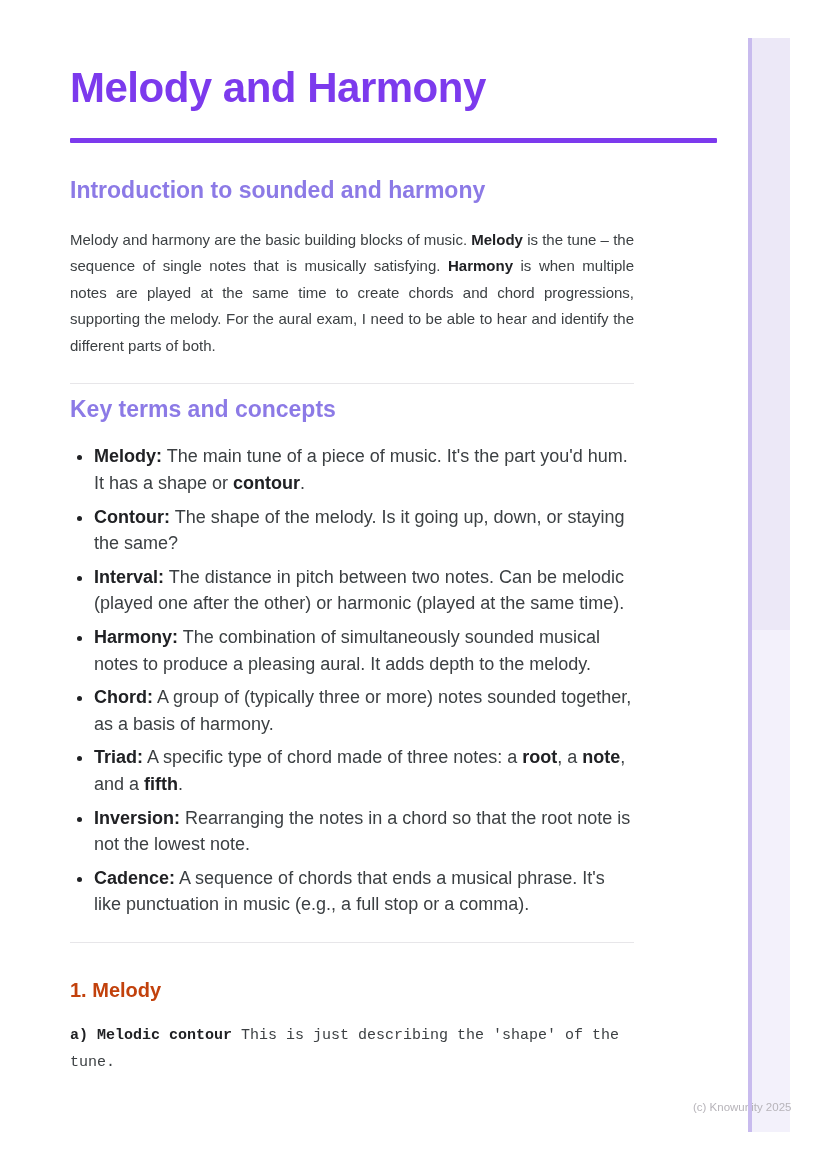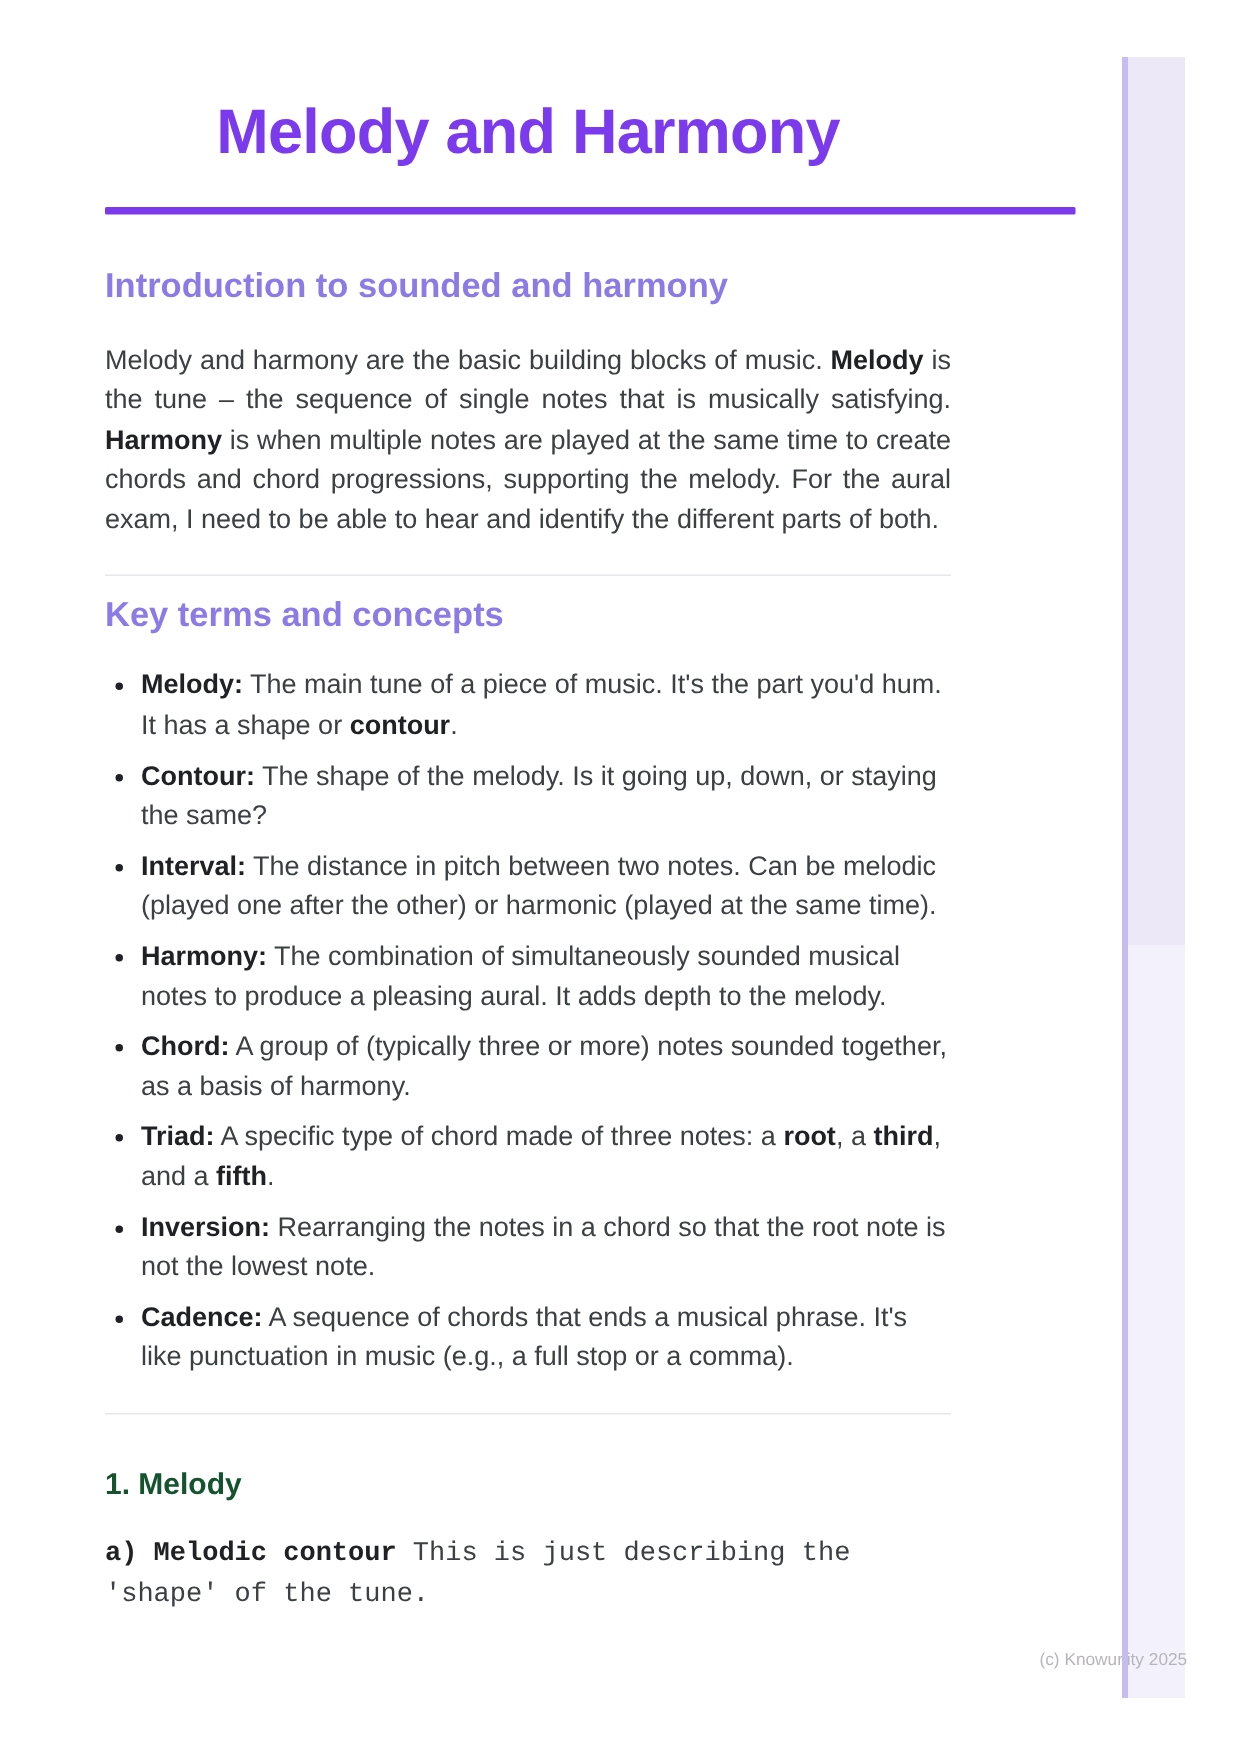--- a/index.html
+++ b/index.html
@@ -45,21 +45,20 @@
     width: 564px;
     z-index: 1;
   }
   h1 {
     margin: 63px 0 0 0;
     font-size: 42px;
     line-height: 1.18;
     font-weight: 700;
     color: #7c3aed;
     letter-spacing: -0.5px;
-    text-align: center;
   }
   .rule {
     width: 647px;
     height: 5px;
     margin-top: 25px;
     background: #7c3aed;
     border-radius: 1px;
   }
   h2 {
     margin: 0;
@@ -69,25 +68,25 @@
     color: #8c7ae6;
   }
   .h2-intro   { margin-top: 33px; }
   .h2-terms   { margin-top: 11px; }
   .h2-break   { margin-top: 24px; }
   h3 {
     margin: 35px 0 0 0;
     font-size: 20px;
     line-height: 1.25;
     font-weight: 700;
-    color: #14532d;
+    color: #c2410c;
   }
   p {
     margin: 22px 0 0 0;
-    font-size: 18px;
+    font-size: 15px;
     line-height: 26.6px;
     color: #3c4043;
   }
   p.just { text-align: justify; }
   .p-last { margin-top: 20px; font-family: Liberation Mono, monospace; }
   span.b { font-weight: 700; color: #202124; }
   hr.divider {
     border: none;
     border-top: 1px solid #e7e6e9;
     margin: 24px 0 0 0;
@@ -136,21 +135,21 @@
 
     <hr class="divider">
 
     <h2 class="h2-terms">Key terms and concepts</h2>
     <ul>
       <li><span class="b">Melody:</span><span> The main tune of a piece of music. It's the part you'd hum. It has a shape or </span><span class="b">contour</span><span>.</span></li>
       <li><span class="b">Contour:</span><span> The shape of the melody. Is it going up, down, or staying the same?</span></li>
       <li><span class="b">Interval:</span><span> The distance in pitch between two notes. Can be melodic (played one after the other) or harmonic (played at the same time).</span></li>
       <li><span class="b">Harmony:</span><span> The combination of simultaneously sounded musical notes to produce a pleasing aural. It adds depth to the melody.</span></li>
       <li><span class="b">Chord:</span><span> A group of (typically three or more) notes sounded together, as a basis of harmony.</span></li>
-      <li><span class="b">Triad:</span><span> A specific type of chord made of three notes: a </span><span class="b">root</span><span>, a </span><span class="b">third</span><span>, and a </span><span class="b">fifth</span><span>.</span></li>
+      <li><span class="b">Triad:</span><span> A specific type of chord made of three notes: a </span><span class="b">root</span><span>, a </span><span class="b">note</span><span>, and a </span><span class="b">fifth</span><span>.</span></li>
       <li><span class="b">Inversion:</span><span> Rearranging the notes in a chord so that the root note is not the lowest note.</span></li>
       <li><span class="b">Cadence:</span><span> A sequence of chords that ends a musical phrase. It's like punctuation in music (e.g., a full stop or a comma).</span></li>
     </ul>
 
     <hr class="divider hr-2">
 
     <h3>1. Melody</h3>
     <p class="p-last"><span class="b">a) Melodic contour</span><span> This is just describing the 'shape' of the tune.</span></p>
 
   </div>

